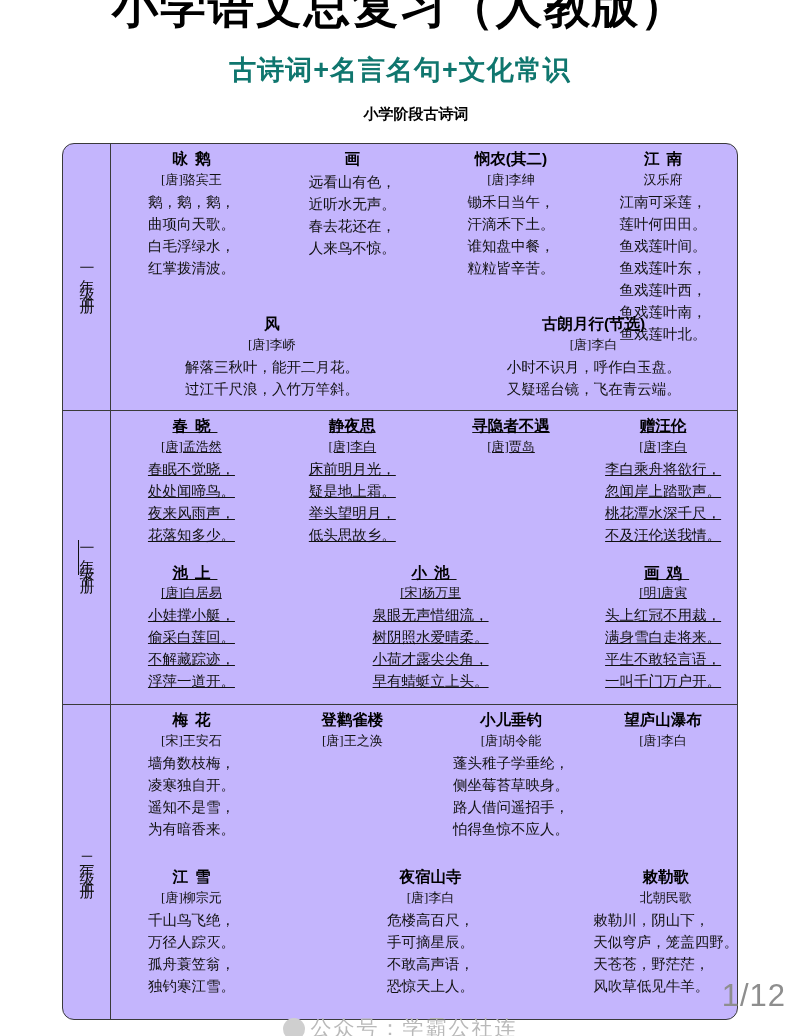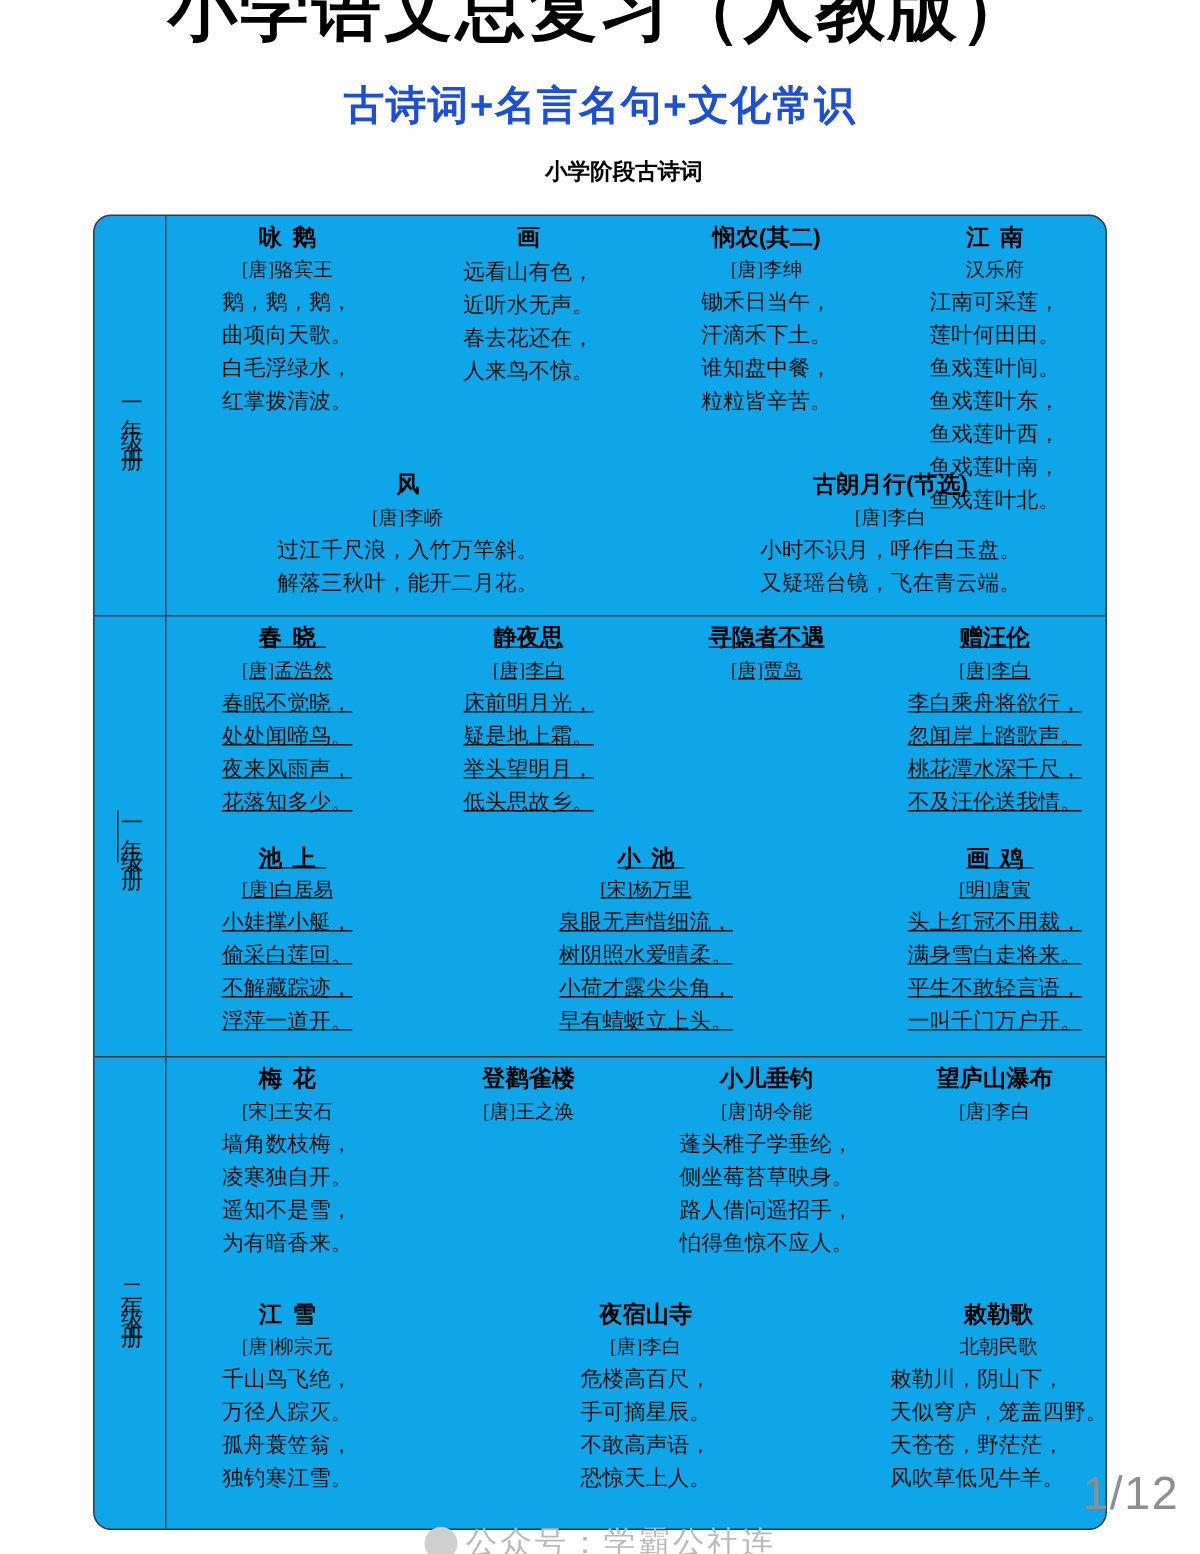--- a/index.html
+++ b/index.html
@@ -25,41 +25,41 @@
     white-space:nowrap;
   }
   .title-sub{
     position:absolute;
     top:52px; left:0; width:800px;
     text-align:center;
     font-family:"Liberation Sans","DejaVu Sans",sans-serif;
     font-weight:bold;
     font-size:27px;
     letter-spacing:1px;
-    color:#1d4ed8;
+    color:#0f766e;
   }
   .title-section{
     position:absolute;
     top:105px; left:16px; width:800px;
     text-align:center;
     font-family:"Liberation Sans","DejaVu Sans",sans-serif;
     font-weight:bold;
     font-size:15px;
     color:#000;
   }
 
   
   .tbl-wrap{
     position:absolute;
     top:143px; left:62px;
     width:676px; height:877px;
     border:1.6px solid #3a3a3a;
     border-radius:12px;
     box-sizing:border-box;
-    background:#0ea5e9;
+    background:#c4b5fd;
     overflow:hidden;
   }
   .grade-band{
     display:flex;
     border-bottom:1.4px solid #3a3a3a;
     box-sizing:border-box;
   }
   .grade-band:last-child{border-bottom:none;}
 
   .grade-label{
@@ -206,22 +206,22 @@
               <div>鱼戏莲叶南，</div>
               <div>鱼戏莲叶北。</div>
             </div>
           </div>
         </div>
         <div class="subrow" style="height: 38%;">
           <div class="cell c-half">
             <div class="p-title">风</div>
             <div class="p-author">[唐]李峤</div>
             <div class="p-lines">
+              <div>解落三秋叶，能开二月花。</div>
               <div>过江千尺浪，入竹万竿斜。</div>
-              <div>解落三秋叶，能开二月花。</div>
             </div>
           </div>
           <div class="cell c-half">
             <div class="p-title">古朗月行(节选)</div>
             <div class="p-author">[唐]李白</div>
             <div class="p-lines">
               <div>小时不识月，呼作白玉盘。</div>
               <div>又疑瑶台镜，飞在青云端。</div>
             </div>
           </div>

